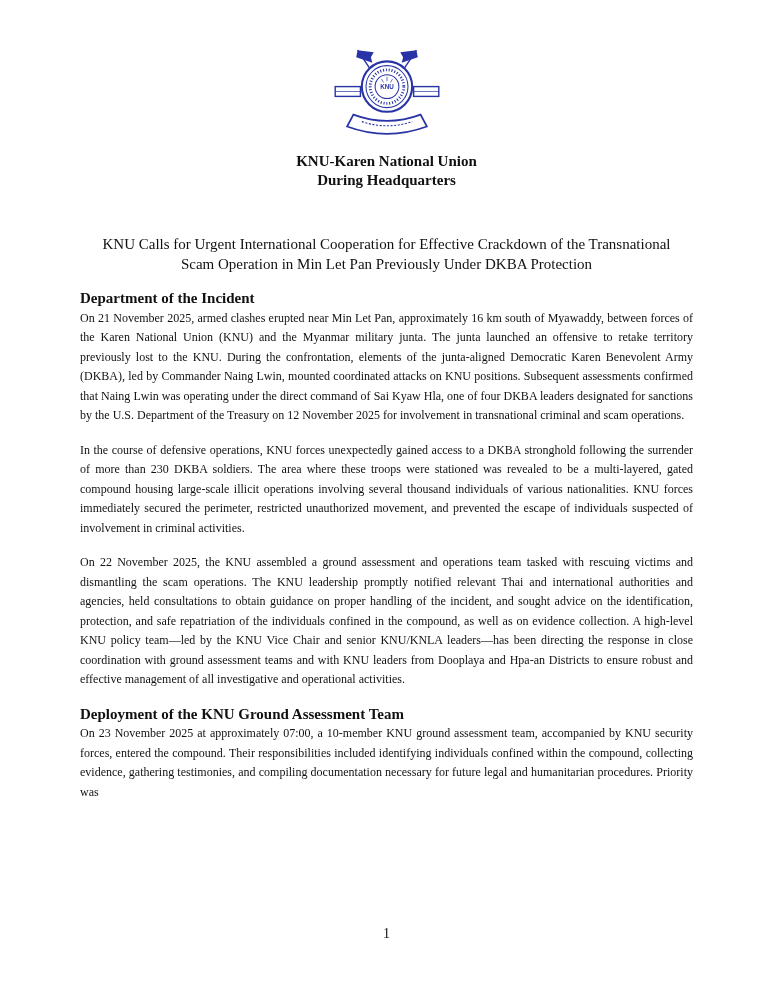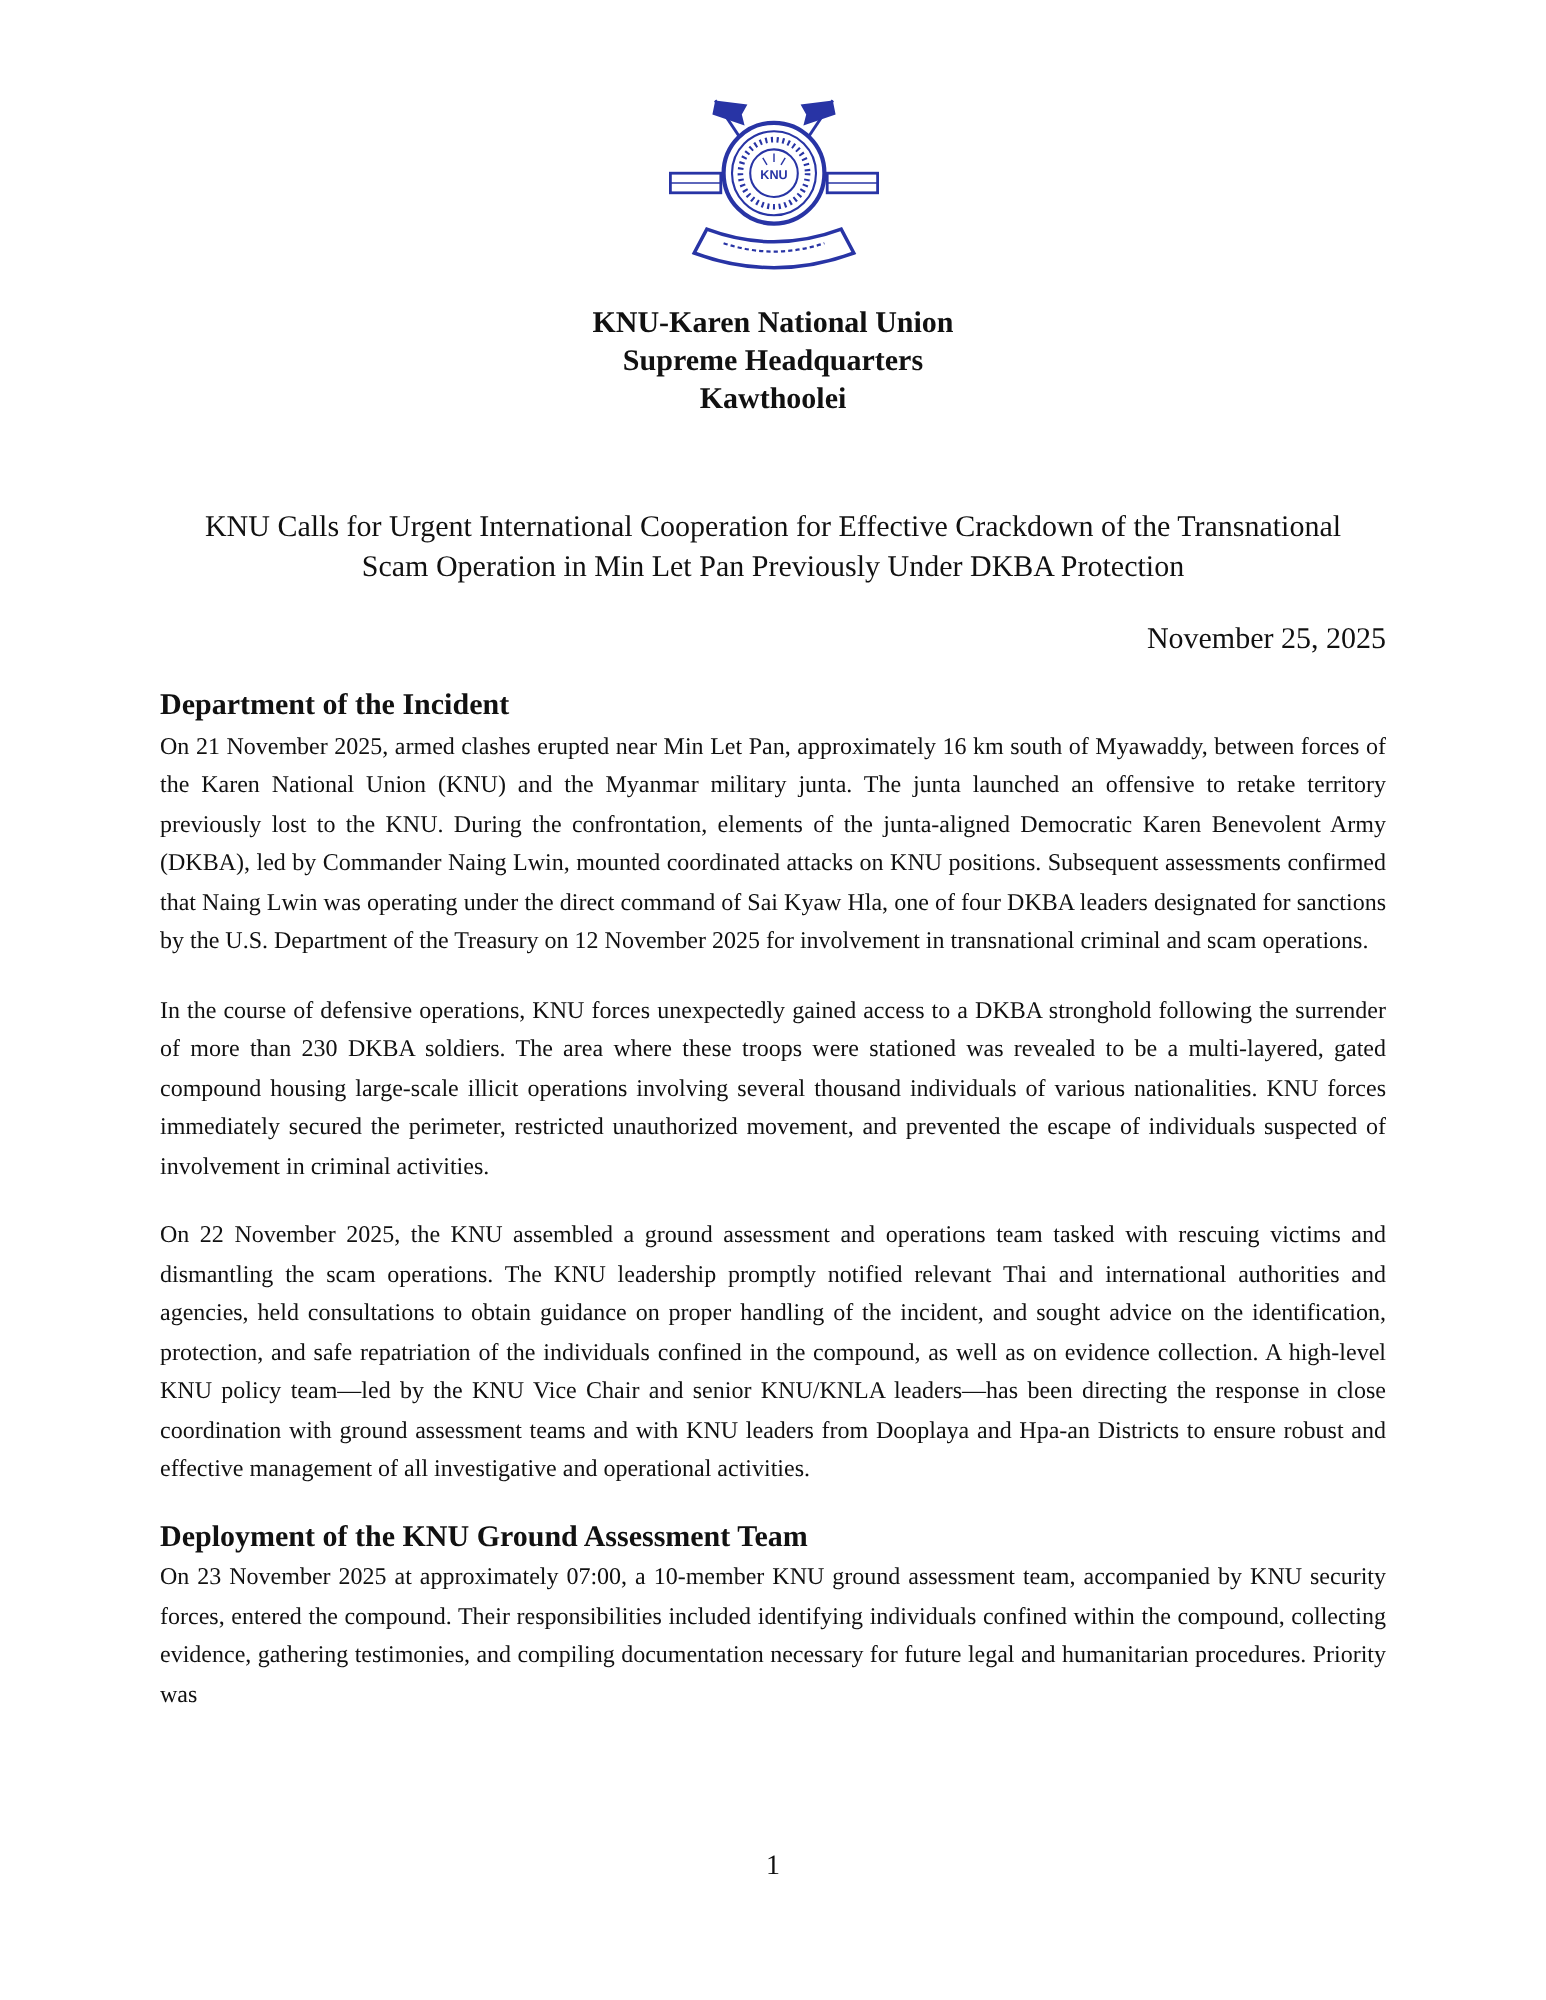--- a/index.html
+++ b/index.html
@@ -107,27 +107,25 @@
         </g>
         <text x="80" y="62" font-size="9" font-weight="bold" fill="#2834a5" text-anchor="middle" font-family="Liberation Sans, sans-serif">KNU</text>
 
         <path d="M32 98 q48 18 96 0 l9 17 q-57 21 -114 0 z" fill="#ffffff" stroke="#2834a5" stroke-width="2.5"></path>
         <path d="M44 108 q36 12 72 0" stroke="#2834a5" stroke-width="1.6" fill="none" stroke-dasharray="3 2.2"></path>
       </svg>
     </div>
 
     <div class="org-block">
       <div class="org-line">KNU-Karen National Union</div>
-      <div class="org-line">Supreme Headquarters</div>
-      <div class="org-line">Kawthoolei</div>
+      <div class="org-line">During Headquarters</div>
     </div>
 
     <div class="doc-title">KNU Calls for Urgent International Cooperation for Effective Crackdown of the Transnational Scam Operation in Min Let Pan Previously Under DKBA Protection</div>
 
-    <div class="doc-date">November 25, 2025</div>
 
     <div>
       <div class="section-heading">Department of the Incident</div>
       <p class="body-para first">On 21 November 2025, armed clashes erupted near Min Let Pan, approximately 16 km south of Myawaddy, between forces of the Karen National Union (KNU) and the Myanmar military junta. The junta launched an offensive to retake territory previously lost to the KNU. During the confrontation, elements of the junta-aligned Democratic Karen Benevolent Army (DKBA), led by Commander Naing Lwin, mounted coordinated attacks on KNU positions. Subsequent assessments confirmed that Naing Lwin was operating under the direct command of Sai Kyaw Hla, one of four DKBA leaders designated for sanctions by the U.S. Department of the Treasury on 12 November 2025 for involvement in transnational criminal and scam operations.</p>
       <p class="body-para">In the course of defensive operations, KNU forces unexpectedly gained access to a DKBA stronghold following the surrender of more than 230 DKBA soldiers. The area where these troops were stationed was revealed to be a multi-layered, gated compound housing large-scale illicit operations involving several thousand individuals of various nationalities. KNU forces immediately secured the perimeter, restricted unauthorized movement, and prevented the escape of individuals suspected of involvement in criminal activities.</p>
       <p class="body-para">On 22 November 2025, the KNU assembled a ground assessment and operations team tasked with rescuing victims and dismantling the scam operations. The KNU leadership promptly notified relevant Thai and international authorities and agencies, held consultations to obtain guidance on proper handling of the incident, and sought advice on the identification, protection, and safe repatriation of the individuals confined in the compound, as well as on evidence collection. A high-level KNU policy team—led by the KNU Vice Chair and senior KNU/KNLA leaders—has been directing the response in close coordination with ground assessment teams and with KNU leaders from Dooplaya and Hpa-an Districts to ensure robust and effective management of all investigative and operational activities.</p>
     </div>
 
     <div>
       <div class="section-heading">Deployment of the KNU Ground Assessment Team</div>

